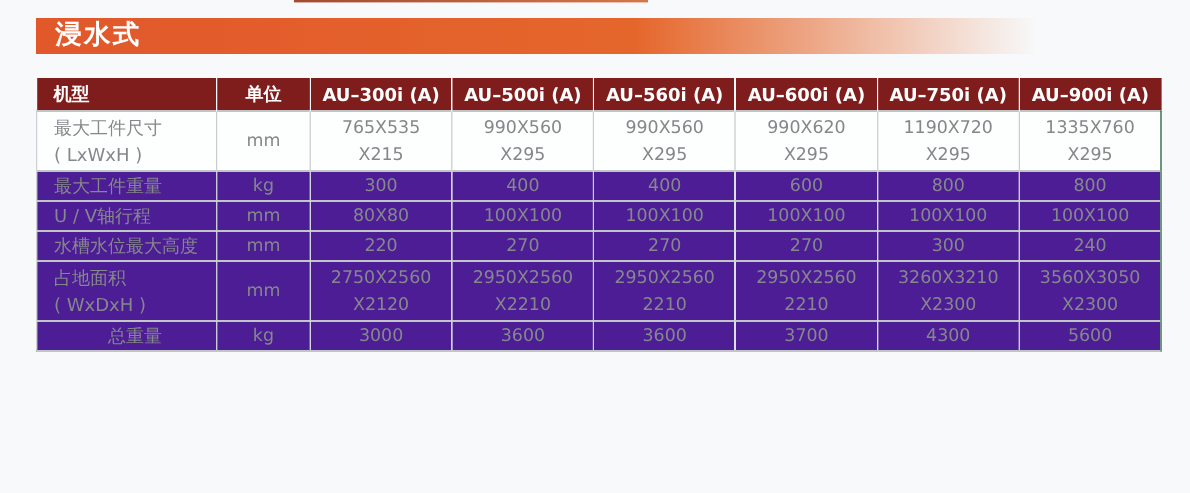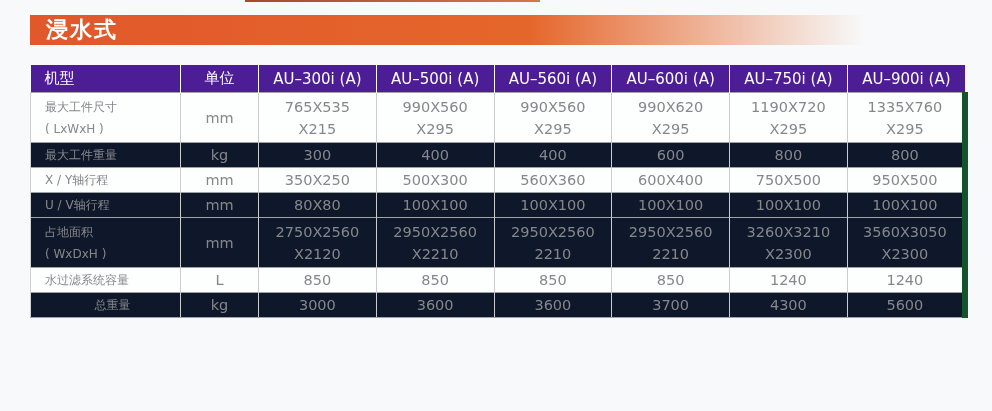--- a/index.html
+++ b/index.html
@@ -20,35 +20,35 @@
   }
   .titlebar .t {
     color:#FFFFFF; font-weight:bold; font-size:22px;
     padding-left:16px; letter-spacing:2px; line-height:30px;
   }
   table.spec {
     position:absolute; left:30px; top:65px; width:938px;
     border-collapse:collapse; table-layout:fixed;
   }
   th {
-    background:#4c1d95; color:#FFFFFF; font-weight:normal; font-size:15px;
+    background:#7f1d1d; color:#FFFFFF; font-weight:bold; font-size:15px;
     height:27px; text-align:center; padding:0; overflow:hidden; white-space:nowrap;
   }
   th.label { text-align:left; padding-left:14px; }
   th + th { border-left:1px solid rgba(255,255,255,0.35);margin-left:40px; }
   td {
     color:#85888B; font-size:14.5px; text-align:center;
     border-top:1px solid #9EA3A5; padding:0; vertical-align:middle;
     background:#FDFEFE; overflow:hidden; white-space:nowrap;
   }
-  td.label { text-align:left; padding-left:14px; font-size:12px; }
+  td.label { text-align:left; padding-left:14px; font-size:15px; }
   tbody td + td { border-left:1px solid #C9CDCF; }
   tbody td:first-child { border-left:1px solid #CDD1D3; }
-  tbody td:last-child  { border-right:6px solid #14532d; }
-  tr.blue td { background:#0f172a;margin-left:48px; }
+  tbody td:last-child  { border-right:1px solid #14532d; }
+  tr.blue td { background:#4c1d95;margin-left:48px; }
   tr.row  td { height:24px; }
   tr.tall td { height:49px; }
   tr:last-child td { border-bottom:1px solid #9EA3A5;text-align:center; }
   .line { line-height:22px; }
 </style>
 </head>
 <body>
 
 <div class="artifact"></div>
 
@@ -122,44 +122,20 @@
         <td>
           <div class="line">600</div>
         </td>
         <td>
           <div class="line">800</div>
         </td>
         <td>
           <div class="line">800</div>
         </td>
       </tr>
-      <tr class="row">
-        <td class="label">
-          <div class="line">X / Y轴行程</div>
-        </td>
-        <td>mm</td>
-        <td>
-          <div class="line">350X250</div>
-        </td>
-        <td>
-          <div class="line">500X300</div>
-        </td>
-        <td>
-          <div class="line">560X360</div>
-        </td>
-        <td>
-          <div class="line">600X400</div>
-        </td>
-        <td>
-          <div class="line">750X500</div>
-        </td>
-        <td>
-          <div class="line">950X500</div>
-        </td>
-      </tr>
       <tr class="row blue">
         <td class="label">
           <div class="line">U / V轴行程</div>
         </td>
         <td>mm</td>
         <td>
           <div class="line">80X80</div>
         </td>
         <td>
           <div class="line">100X100</div>
@@ -168,20 +144,44 @@
           <div class="line">100X100</div>
         </td>
         <td>
           <div class="line">100X100</div>
         </td>
         <td>
           <div class="line">100X100</div>
         </td>
         <td>
           <div class="line">100X100</div>
+        </td>
+      </tr>
+      <tr class="row blue">
+        <td class="label">
+          <div class="line">水槽水位最大高度</div>
+        </td>
+        <td>mm</td>
+        <td>
+          <div class="line">220</div>
+        </td>
+        <td>
+          <div class="line">270</div>
+        </td>
+        <td>
+          <div class="line">270</div>
+        </td>
+        <td>
+          <div class="line">270</div>
+        </td>
+        <td>
+          <div class="line">300</div>
+        </td>
+        <td>
+          <div class="line">240</div>
         </td>
       </tr>
       <tr class="tall blue">
         <td class="label">
           <div class="line">占地面积</div>
           <div class="line">( WxDxH )</div>
         </td>
         <td>mm</td>
         <td>
           <div class="line">2750X2560</div>
@@ -201,44 +201,20 @@
         </td>
         <td>
           <div class="line">3260X3210</div>
           <div class="line">X2300</div>
         </td>
         <td>
           <div class="line">3560X3050</div>
           <div class="line">X2300</div>
         </td>
       </tr>
-      <tr class="row">
-        <td class="label">
-          <div class="line">水过滤系统容量</div>
-        </td>
-        <td>L</td>
-        <td>
-          <div class="line">850</div>
-        </td>
-        <td>
-          <div class="line">850</div>
-        </td>
-        <td>
-          <div class="line">850</div>
-        </td>
-        <td>
-          <div class="line">850</div>
-        </td>
-        <td>
-          <div class="line">1240</div>
-        </td>
-        <td>
-          <div class="line">1240</div>
-        </td>
-      </tr>
       <tr class="row blue">
         <td class="label">
           <div class="line">总重量</div>
         </td>
         <td>kg</td>
         <td>
           <div class="line">3000</div>
         </td>
         <td>
           <div class="line">3600</div>

